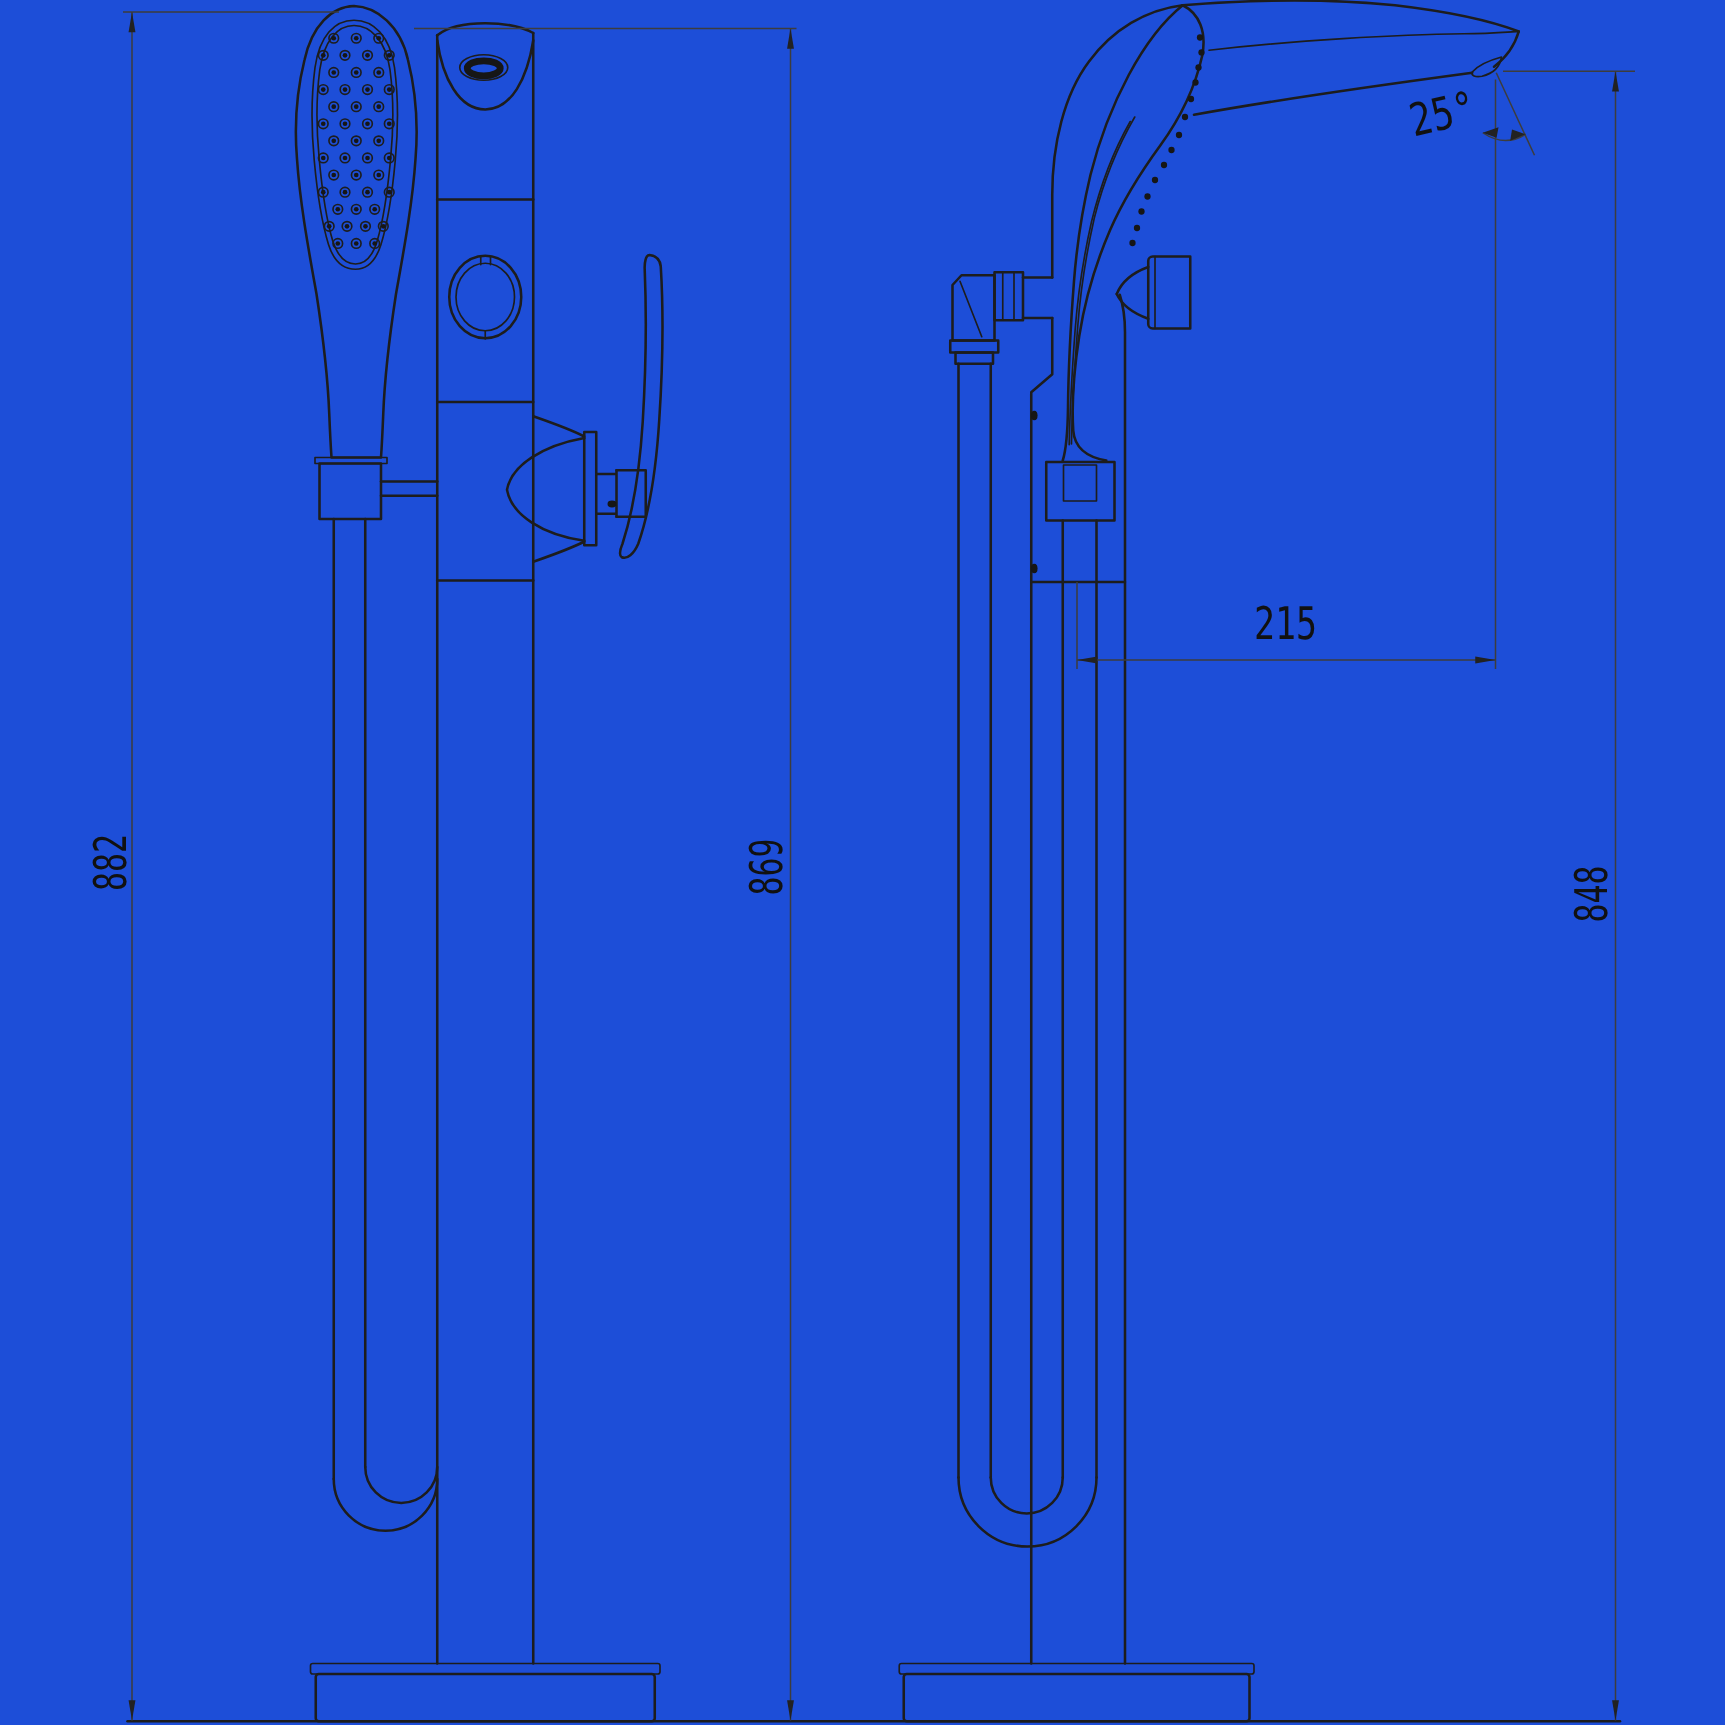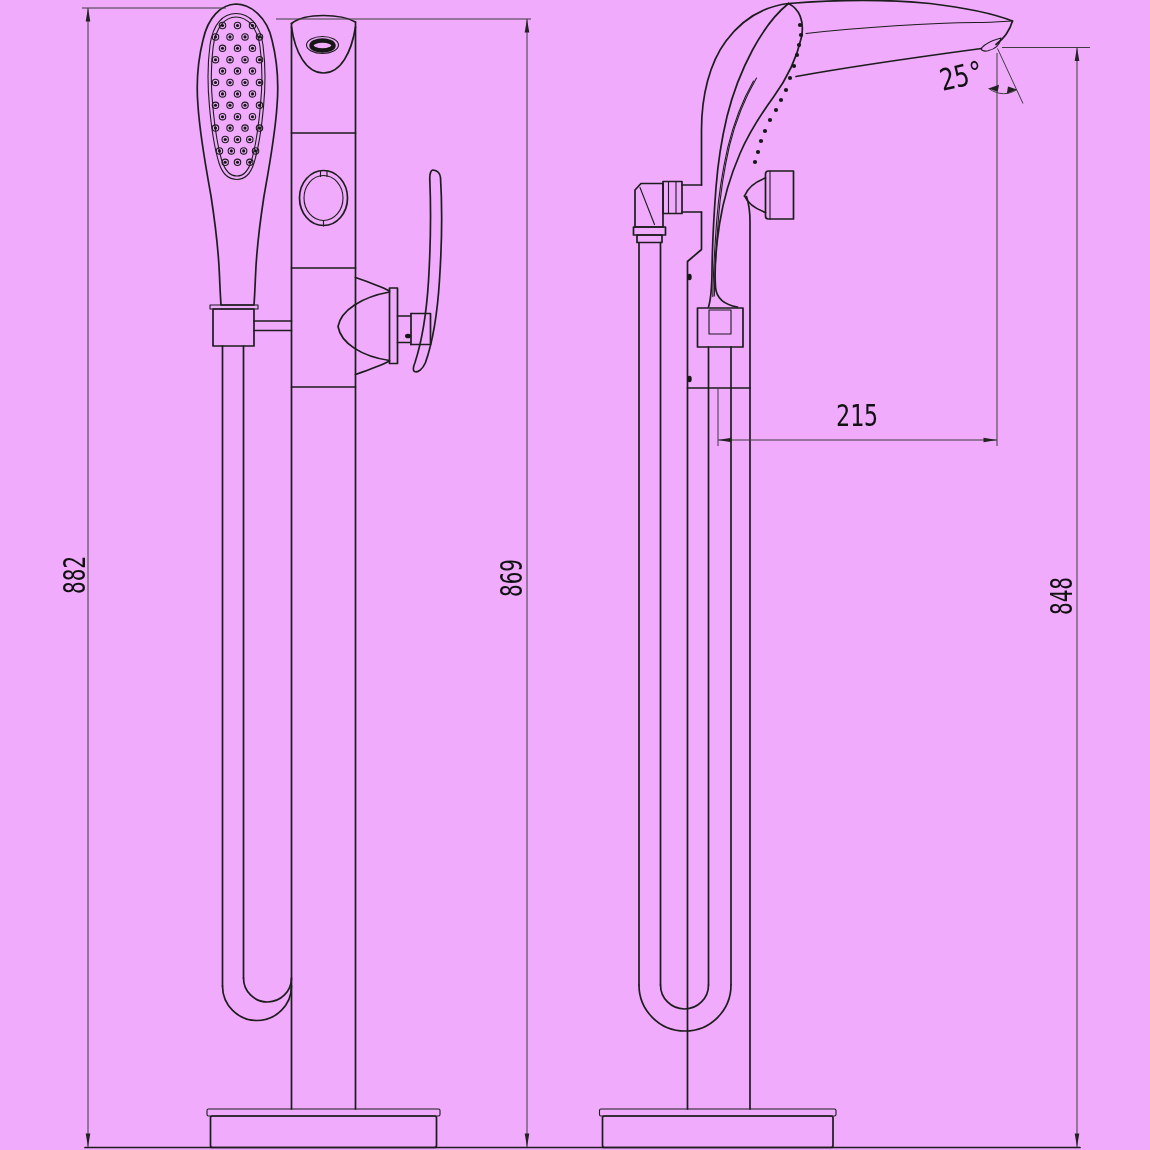--- a/index.html
+++ b/index.html
@@ -1,16 +1,16 @@
 <!DOCTYPE html>
 <html><head>
 <meta charset="utf-8">
 <style>
   html,body{margin:0;padding:0;background:#ffffff;}
-  #stage{width:1150px;height:1150px;background:#f0abfc;position:relative;}
+  #stage{width:1150px;height:1150px;background:#1d4ed8;position:relative;}
   svg{display:block;}
   .ln{fill:none;stroke:#1d1d1d;stroke-width:1.7;stroke-linecap:round;stroke-linejoin:round;}
   .thin{stroke-width:1.1;}
   .dkring{fill:none;stroke:#161616;stroke-width:4.5;}
   .dim{fill:none;stroke:#3d3d3d;stroke-width:1;}
   .arrow{fill:#222222;stroke:none;}
   .fillb{fill:#161616;stroke:none;}
   .dotring{fill:none;stroke:#1d1d1d;stroke-width:1.1;}
   .dotcore{fill:#161616;stroke:none;}
   .dimtext{font-family:"DejaVu Sans Mono","Liberation Mono",monospace;font-size:30px;fill:#111111;}

